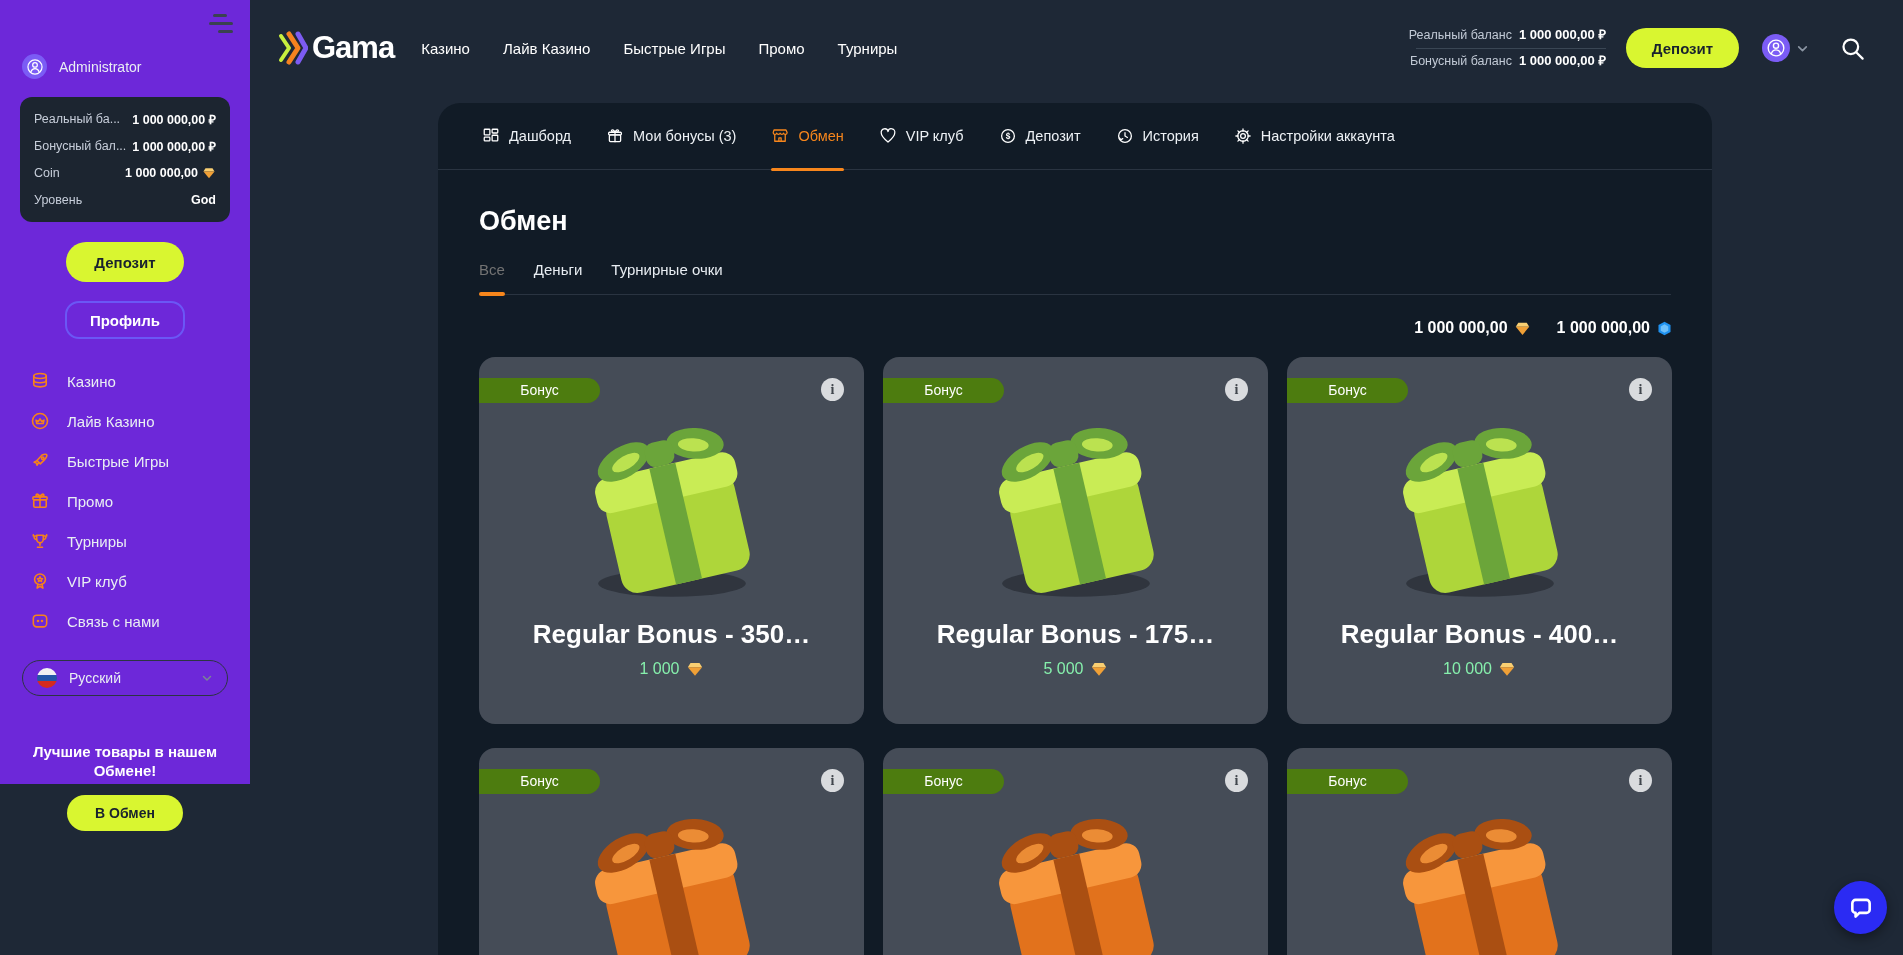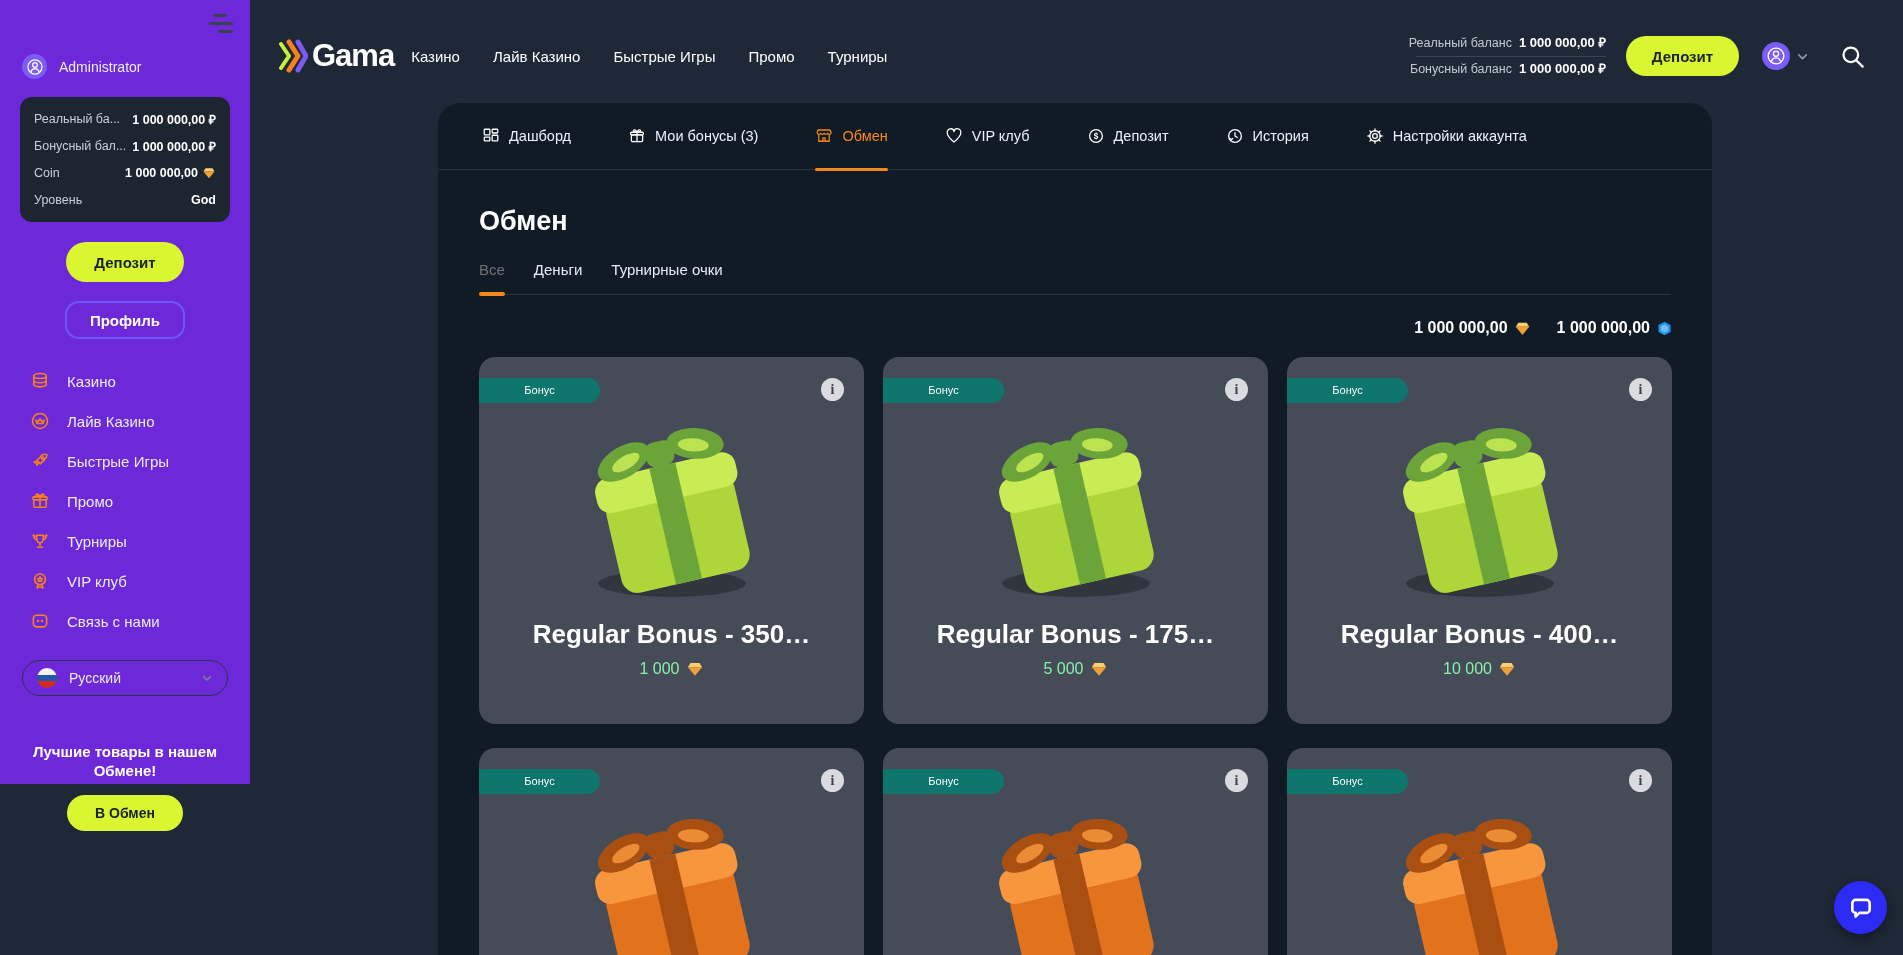--- a/index.html
+++ b/index.html
@@ -62,22 +62,22 @@
   .lang-label { font-size:14px; color:#E9EEF3; flex:1; }
 
   .promo-text {
     width:195px; margin:46px auto 0; text-align:center;
     font-size:15px; font-weight:bold; line-height:19px; color:#FFFFFF;
   }
   .sidebar-shop-btn { width:116px; height:36px; margin:15px auto 0; font-size:14px; border-radius:18px; }
 
   
   .topbar {
-    position:absolute; left:250px; top:8px; right:0; height:96px;
-    display:flex; align-items:center; padding:0 37px 0 28px;
+    position:absolute; left:250px; top:0; right:0; height:96px;
+    display:flex; align-items:center; padding:0 37px 0 28px;gap:10px;
   }
   .logo { display:flex; align-items:center; gap:4px; cursor:pointer; }
   .brand { font-size:31px; font-weight:bold; letter-spacing:-1px; color:#FFFFFF; }
   .top-nav { display:flex; gap:33px; margin-left:17px; }
   .top-nav a { font-size:15px; color:#FFFFFF; text-decoration:none; cursor:pointer; }
 
   .top-right { margin-left:auto; display:flex; align-items:center; }
   .balances { display:flex; flex-direction:column; align-items:flex-end; }
   .balance-row { display:flex; align-items:baseline; gap:7px; height:21px; }
   .balance-label { font-size:12.5px; color:#C2CAD6; }
@@ -87,21 +87,21 @@
   .avatar-group { display:flex; align-items:center; gap:6px; margin-left:23px; cursor:pointer; }
   .avatar-lg { width:28px; height:28px; border-radius:50%; background:#7B5CF5; display:flex; align-items:center; justify-content:center; }
   .search-btn { margin-left:30px; background:none; border:none; cursor:pointer; }
 
   
   .panel {
     position:absolute; left:438px; top:103px; width:1274px; height:852px;
     background:#111B26; border-radius:22px 22px 0 0;
   }
   .tabbar {
-    display:flex; align-items:flex-start; gap:57px; height:67px;
+    display:flex; align-items:flex-start; gap:35px; height:67px;
     padding:0 30px 0 44px; border-bottom:1px solid #2A3441;
   }
   .tab { display:flex; align-items:center; gap:9px; font-size:14.5px; color:#EDF1F5;
          height:100%; cursor:pointer; position:relative; white-space:nowrap; }
   .tab svg { stroke:#FFFFFF; fill:none; stroke-width:1.7; stroke-linecap:round; stroke-linejoin:round; }
   .tab.active { color:#F7861C; }
   .tab.active svg { stroke:#F7861C; }
   .tab.active::after { content:""; position:absolute; left:0; right:0; bottom:-2px; height:3px; border-radius:2px; background:#F7861C; }
 
   .shop-heading { margin:36px 0 0 41px; font-size:27px; font-weight:bold; color:#FFFFFF; }
@@ -117,22 +117,22 @@
   .cards-grid {
     display:grid; grid-template-columns:repeat(3, 1fr); column-gap:19px; row-gap:24px;
     margin:20px 40px 0 41px;
   }
   .card {
     position:relative; height:367px; border-radius:16px; background:#454C57;
     overflow:hidden; cursor:pointer;
   }
   .badge {
     position:absolute; left:0; top:21px; width:121px; height:25px;
-    background:#0f766e; border-radius:0 13px 13px 0;
-    color:#FFFFFF; font-size:11px; text-align:center; line-height:25px;
+    background:#4d7c0f; border-radius:0 13px 13px 0;
+    color:#FFFFFF; font-size:14px; text-align:center; line-height:25px;
   }
   .info-dot {
     position:absolute; right:20px; top:21px; width:23px; height:23px; border-radius:50%;
     background:#D9DBDE; color:#41464D; font-size:14px; font-weight:bold;
     text-align:center; line-height:23px; font-family:"Liberation Serif", serif; cursor:pointer;
   }
   .gift { position:absolute; left:50%; top:48px; transform:translateX(-50%); width:205px; height:195px; }
   .gift-green  { --gift-body:#AED63A; --gift-light:#C9EC55; --gift-ribbon:#6BA53A; }
   .gift-orange { --gift-body:#E2721C; --gift-light:#F7963C; --gift-ribbon:#AA4F12; }
   .card-title {

